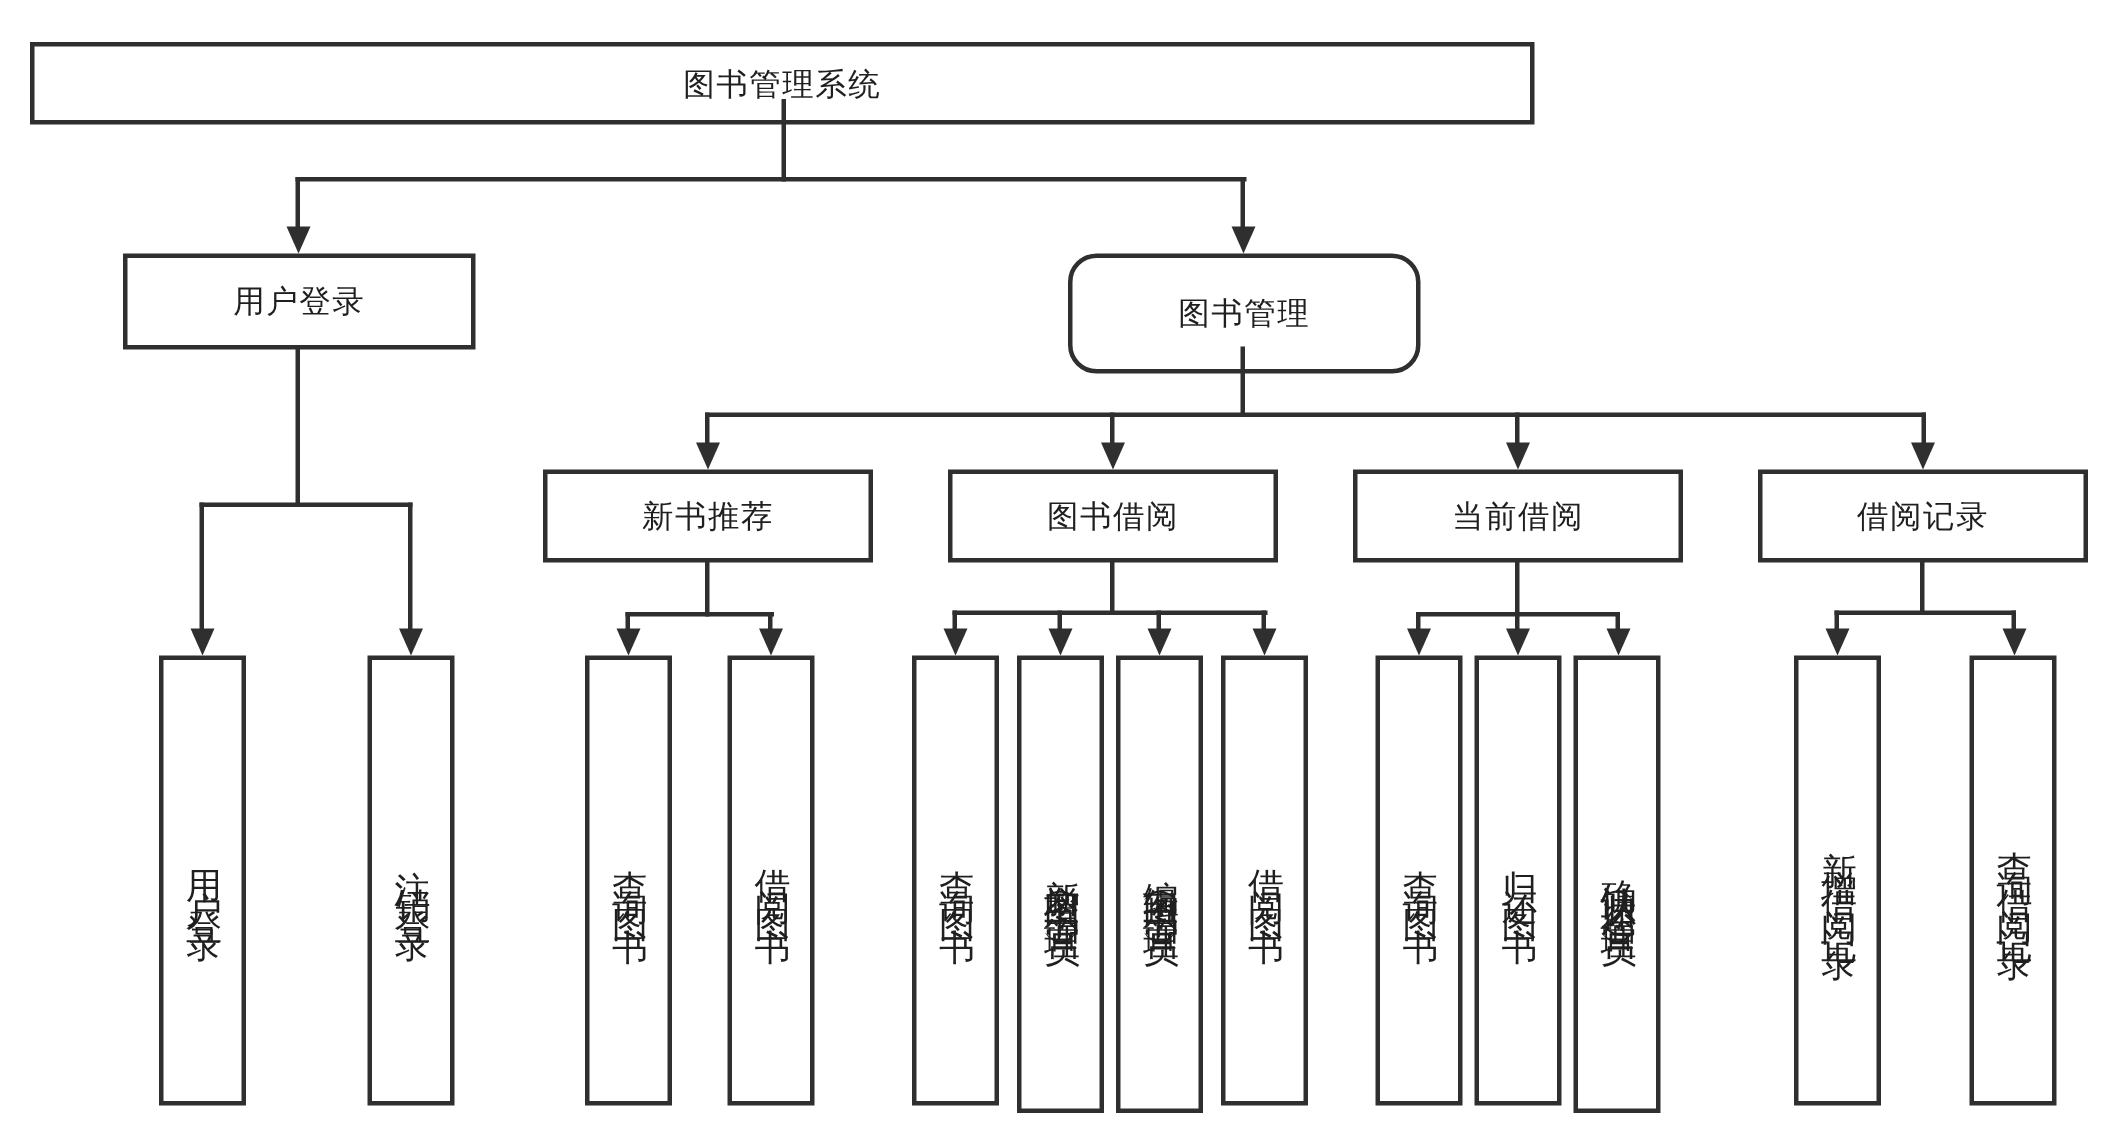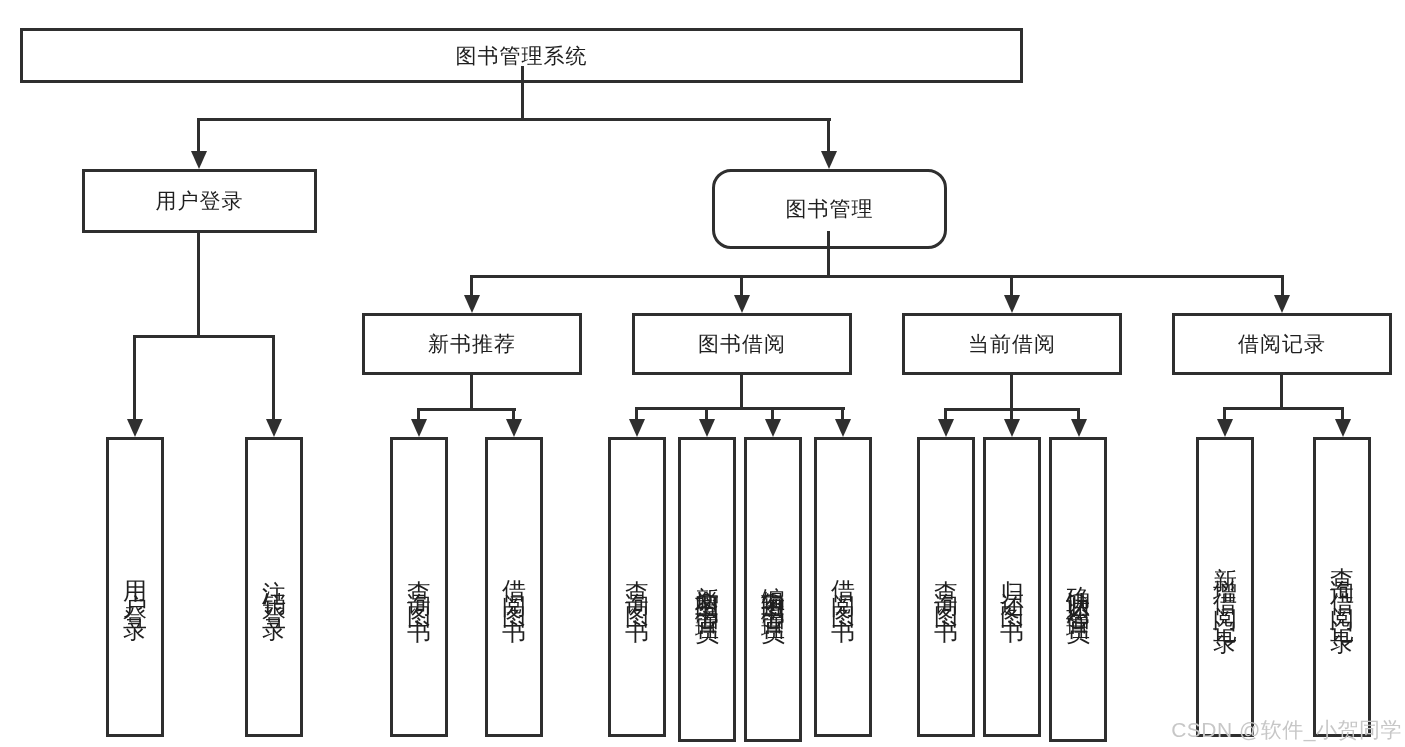--- a/index.html
+++ b/index.html
@@ -151,15 +151,14 @@
   <div class="box leaf" style="left: 744px; height: 305px; letter-spacing: 5px;">编辑图书（管理员）</div>
   <div class="box leaf" style="left: 814px; letter-spacing: 13px;">借阅图书</div>
 
   <div class="box leaf" style="left: 917px; letter-spacing: 13px;">查询图书</div>
   <div class="box leaf" style="left: 983px; letter-spacing: 13px;">归还图书</div>
   <div class="box leaf" style="left: 1049px; height: 305px; letter-spacing: 5px;">确认归还（管理员）</div>
 
   <div class="box leaf" style="left: 1196px; letter-spacing: 13px;">新增借阅记录</div>
   <div class="box leaf" style="left: 1313px; letter-spacing: 13px;">查询借阅记录</div>
 
-  <div id="watermark">CSDN @软件_小贺同学</div>
 
 </div>
 
 </body></html>

